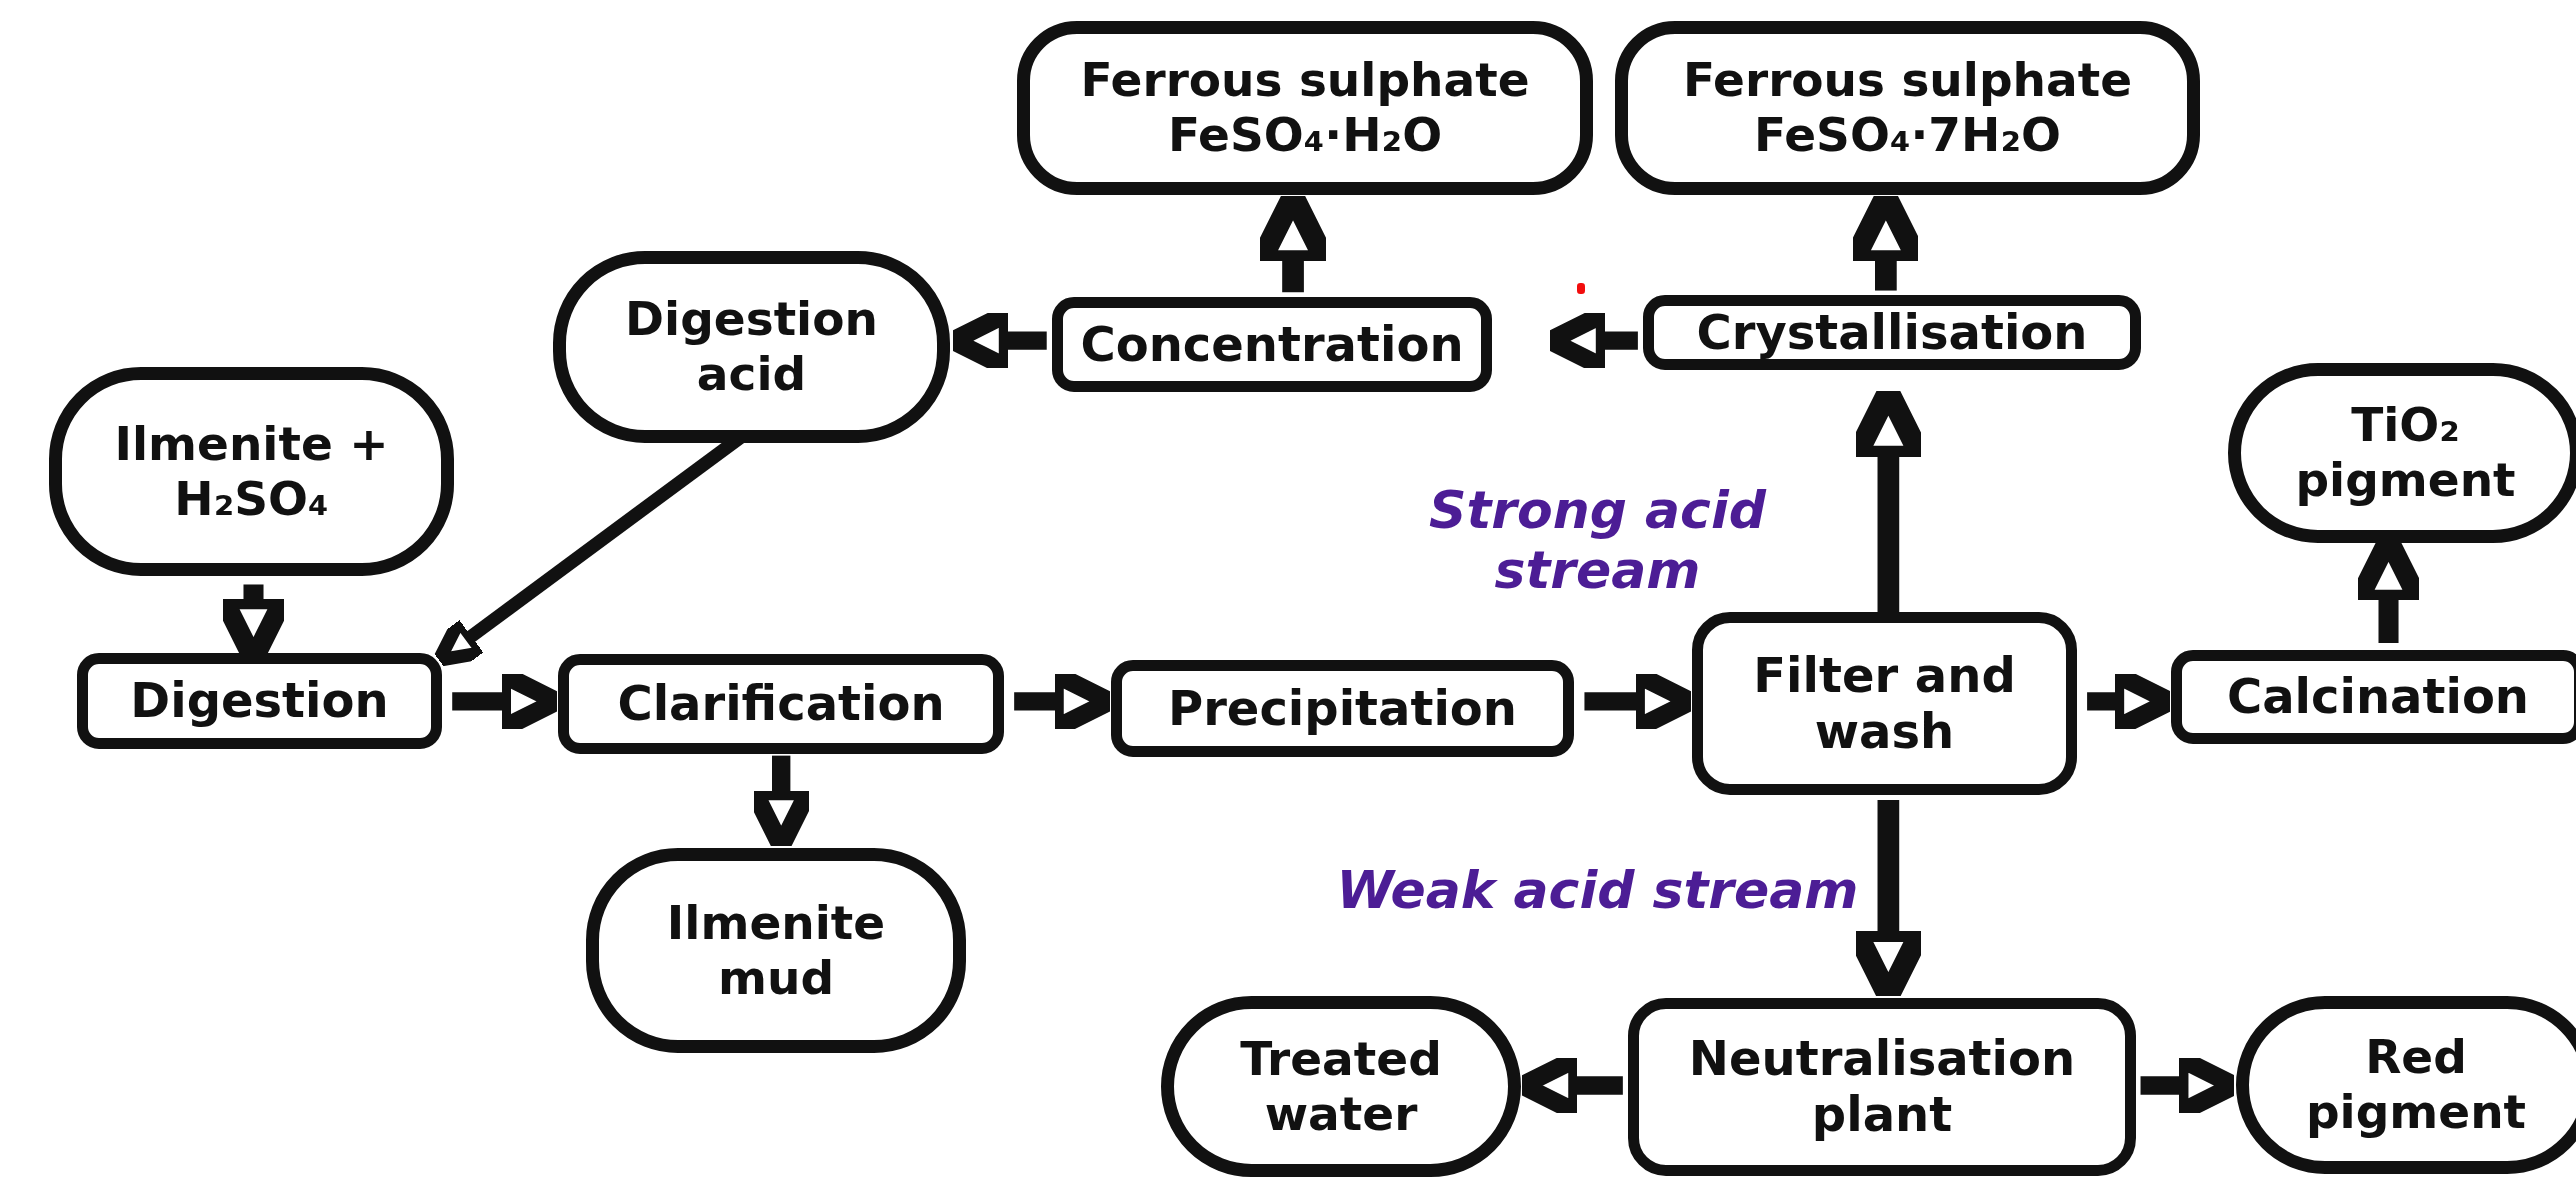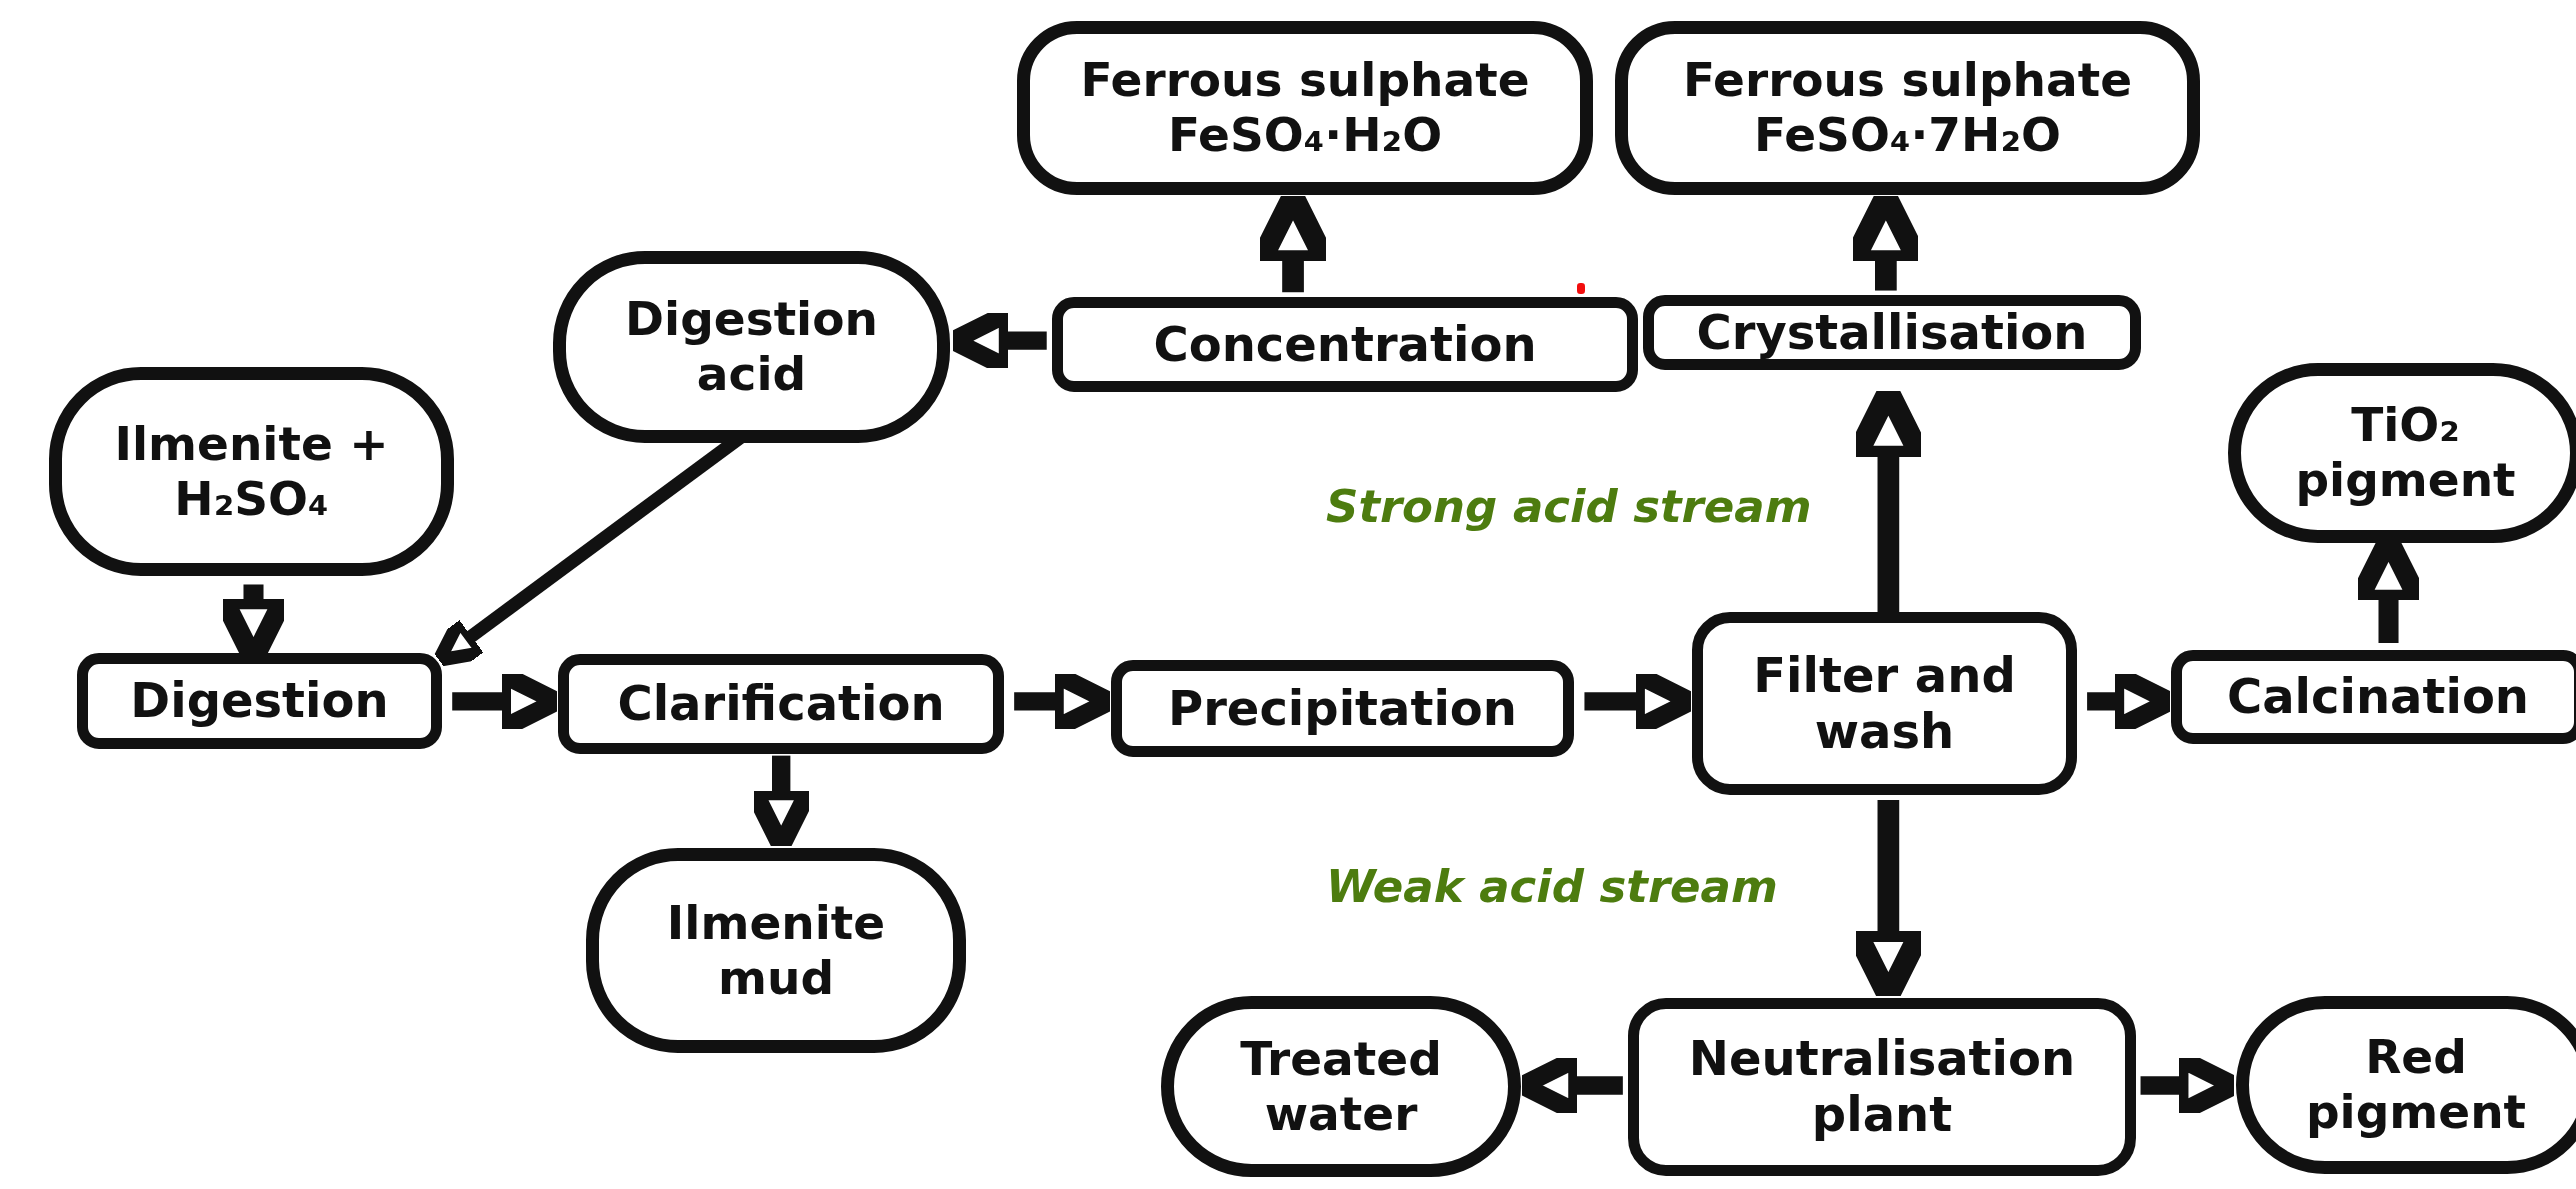--- a/index.html
+++ b/index.html
@@ -29,23 +29,23 @@
     z-index: 2;
   }
   .terminator { border: 13.4px solid #111; border-radius: 92px; }
   .terminator--soft { border-radius: 60px; }
   .process { border: 11.7px solid #111; border-radius: 22px; font-size: 48px; }
   .process--round { border-radius: 38px; }
   .stream-label {
     position: absolute;
     font-weight: bold;
     font-style: italic;
-    font-size: 45px;
-    text-align: left;
-    color: #4d7c0f;
+    font-size: 52px;
+    text-align: center;
+    color: #4c1d95;
     z-index: 2;
   }
   #arrows { position: absolute; left: 0; top: 0; z-index: 1; }
   #arrows path { stroke: #111; fill: none; }
   .dot {
     position: absolute;
     width: 8.4px; height: 11px;
     border-radius: 3.3px;
     z-index: 3;
   }
@@ -81,21 +81,21 @@
 
   <div class="node terminator terminator--soft" style="left:989px; top:21px; width:576px; height:174px;">Ferrous sulphate
 FeSO₄·H₂O</div>
 
   <div class="node terminator terminator--soft" style="left:1587px; top:21px; width:585px; height:174px;">Ferrous sulphate
 FeSO₄·7H₂O</div>
 
   <div class="node terminator" style="left:525px; top:251px; width:397px; height:192px;">Digestion
 acid</div>
 
-  <div class="node process" style="left:1024px; top:297px; width:586px; height:95px;">Concentration</div>
+  <div class="node process" style="left:1024px; top:297px; width:440px; height:95px;">Concentration</div>
 
   <div class="node process" style="left:1615px; top:295px; width:498px; height:75px;">Crystallisation</div>
 
   <div class="node terminator" style="left:21px; top:367px; width:405px; height:209px;">Ilmenite +
 H₂SO₄</div>
 
   <div class="node terminator" style="left:2200px; top:363px; width:355px; height:180px;">TiO₂
 pigment</div>
 
   <div class="node process" style="left:49px; top:653px; width:365px; height:96px;">Digestion</div>

